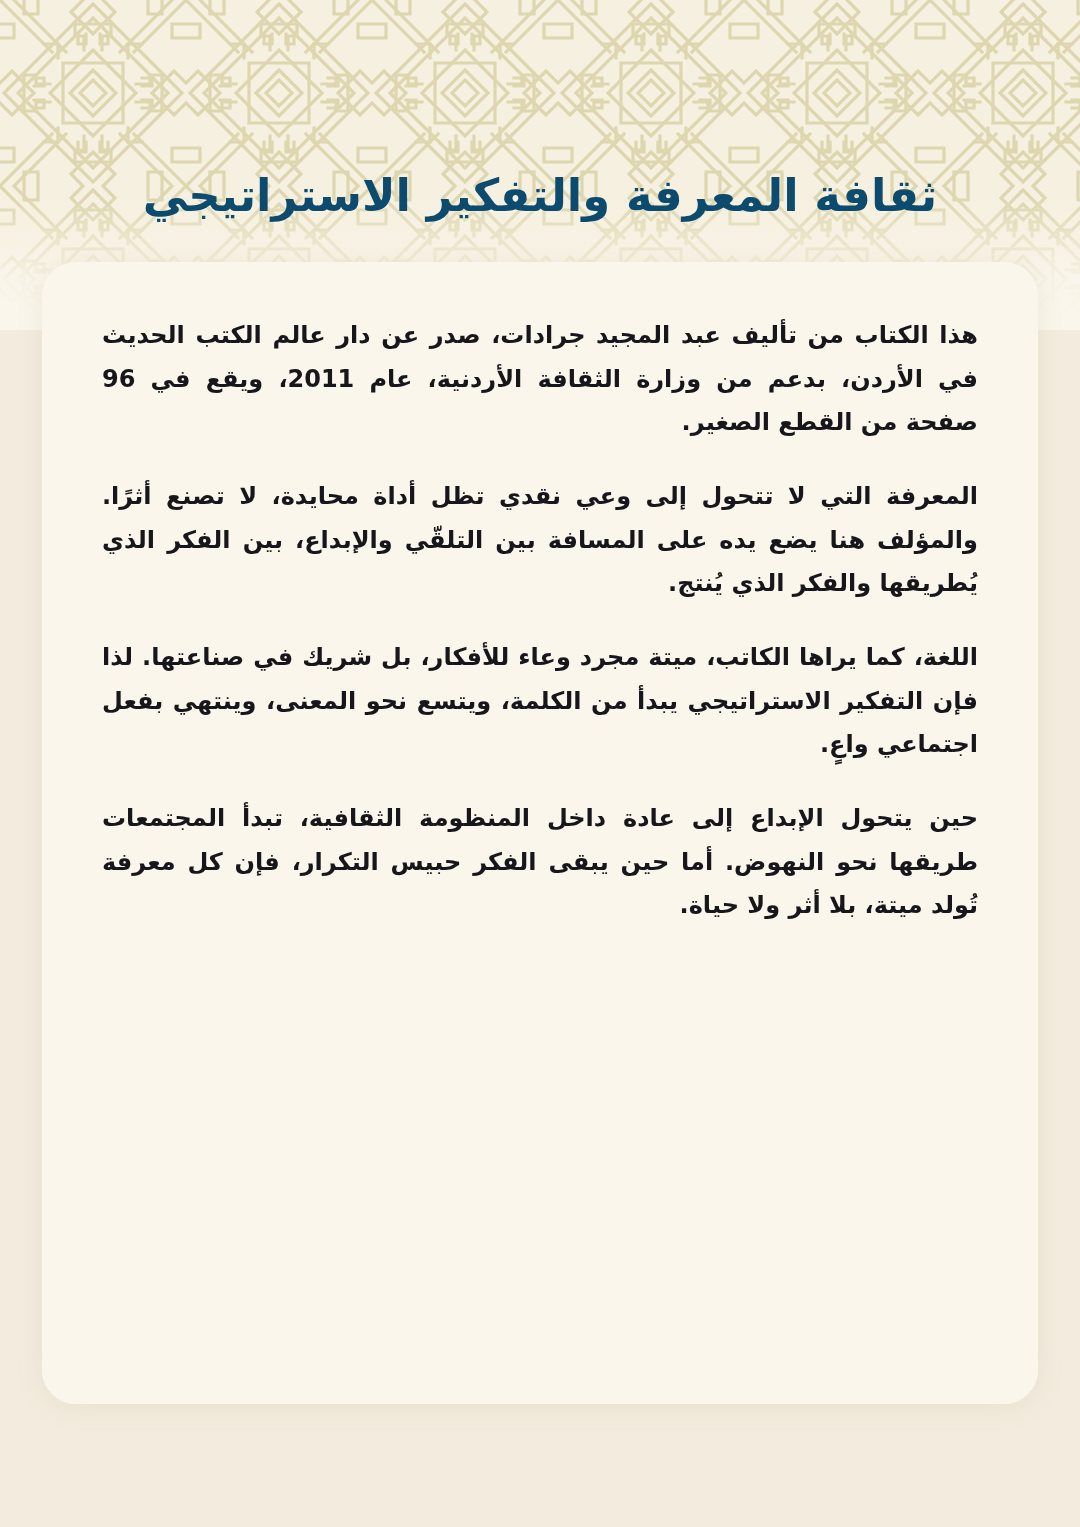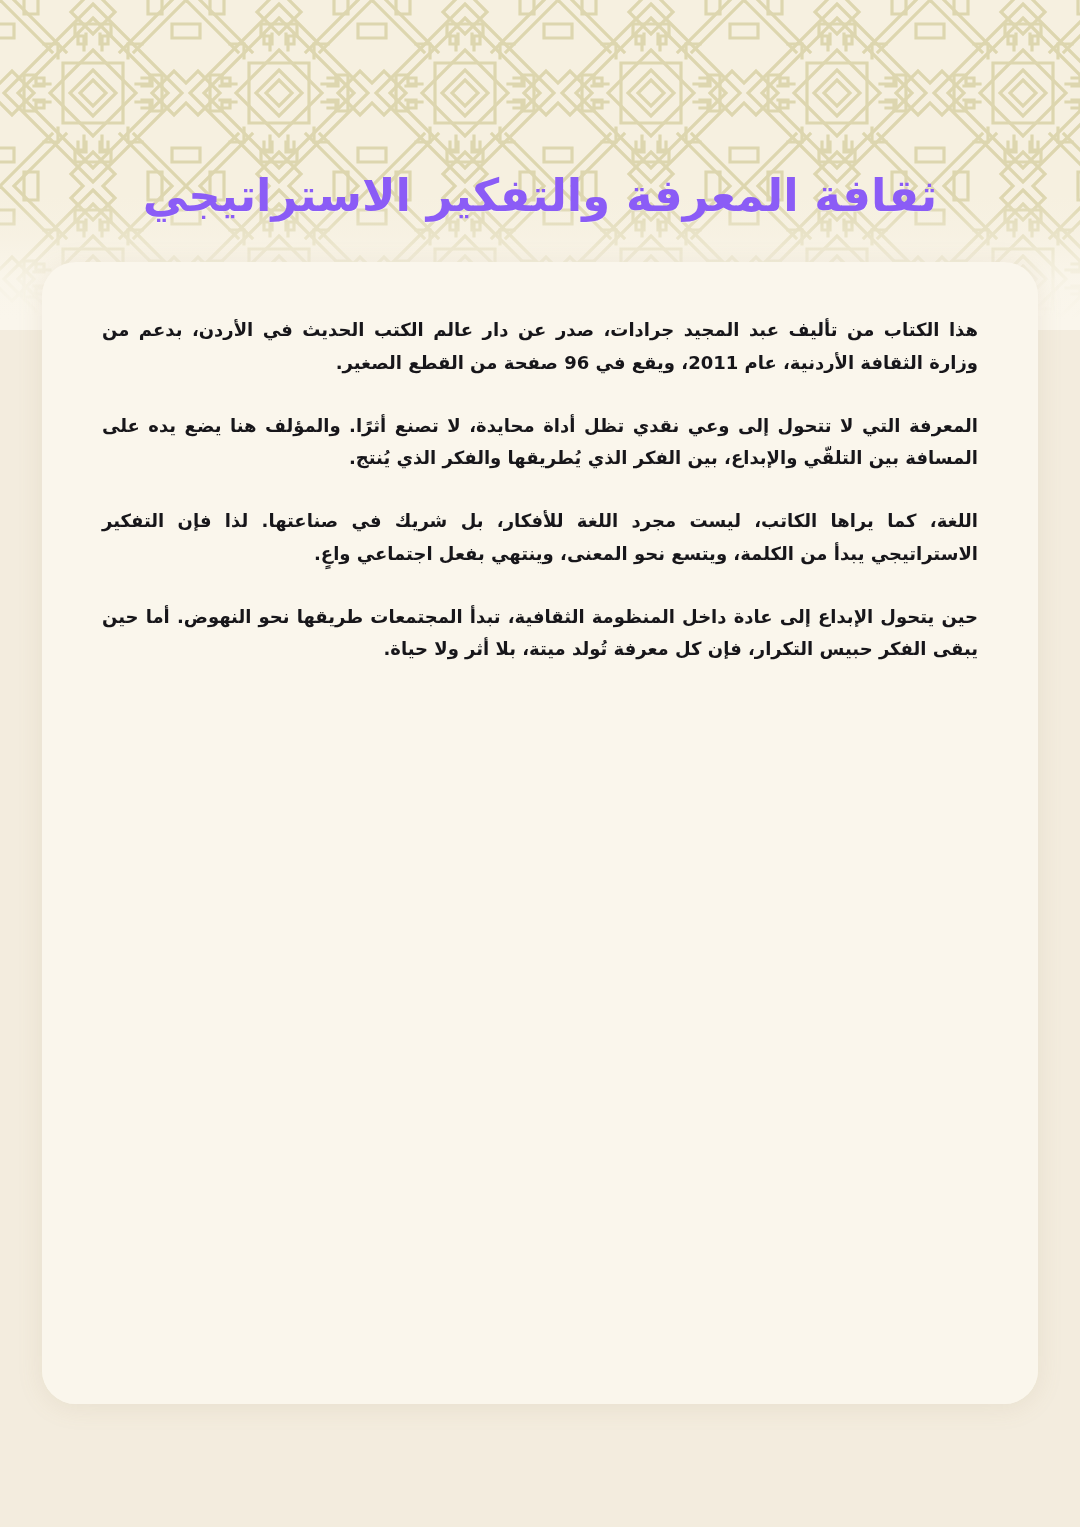--- a/index.html
+++ b/index.html
@@ -62,21 +62,21 @@
     top: 168px;
     width: 1080px;
     text-align: center;
     z-index: 5;
   }
   .doc-title {
     margin: 0;
     font-family: "DejaVu Sans", "Liberation Sans", sans-serif;
     font-size: 45px;
     font-weight: 700;
-    color: #8b5cf6;
+    color: #0c4a6e;
     letter-spacing: -0.5px;
     line-height: 1.25;
     direction: rtl;
     text-shadow: 0 1px 0 rgba(255,255,255,0.35);
   }
 
   
   .card-shadow {
     position: absolute;
     left: 42px;
@@ -110,21 +110,21 @@
     top: 0;
     width: 996px;
     padding: 52px 60px 0 60px;
     box-sizing: border-box;
     direction: rtl;
   }
 
   .para {
     margin: 0 0 30px 0;
     font-family: "DejaVu Sans", "Liberation Sans", sans-serif;
-    font-size: 18px;
+    font-size: 24px;
     font-weight: 700;
     line-height: 1.82;
     color: #17161a;
     text-align: justify;
     text-justify: inter-word;
     direction: rtl;
     letter-spacing: 0;
   }
   .para:last-child {
     margin-bottom: 4px;
@@ -202,18 +202,18 @@
 
   <div class="title-wrap">
     <h1 class="doc-title">ثقافة المعرفة والتفكير الاستراتيجي</h1>
   </div>
 
   <div class="card-shadow"></div>
   <div class="card">
     <div class="card-body">
       <p class="para">هذا الكتاب من تأليف عبد المجيد جرادات، صدر عن دار عالم الكتب الحديث في الأردن، بدعم من وزارة الثقافة الأردنية، عام 2011، ويقع في 96 صفحة من القطع الصغير.</p>
       <p class="para">المعرفة التي لا تتحول إلى وعي نقدي تظل أداة محايدة، لا تصنع أثرًا. والمؤلف هنا يضع يده على المسافة بين التلقّي والإبداع، بين الفكر الذي يُطريقها والفكر الذي يُنتج.</p>
-      <p class="para">اللغة، كما يراها الكاتب، ليست مجرد اللغة للأفكار، بل شريك في صناعتها. لذا فإن التفكير الاستراتيجي يبدأ من الكلمة، ويتسع نحو المعنى، وينتهي بفعل اجتماعي واعٍ.</p>
+      <p class="para">اللغة، كما يراها الكاتب، ميتة مجرد وعاء للأفكار، بل شريك في صناعتها. لذا فإن التفكير الاستراتيجي يبدأ من الكلمة، ويتسع نحو المعنى، وينتهي بفعل اجتماعي واعٍ.</p>
       <p class="para">حين يتحول الإبداع إلى عادة داخل المنظومة الثقافية، تبدأ المجتمعات طريقها نحو النهوض. أما حين يبقى الفكر حبيس التكرار، فإن كل معرفة تُولد ميتة، بلا أثر ولا حياة.</p>
     </div>
   </div>
 
 </div>
 
 </body></html>

